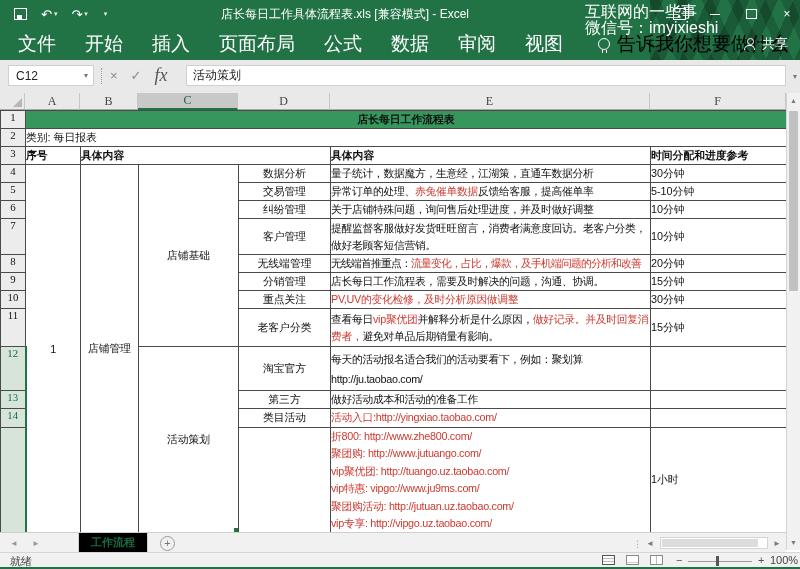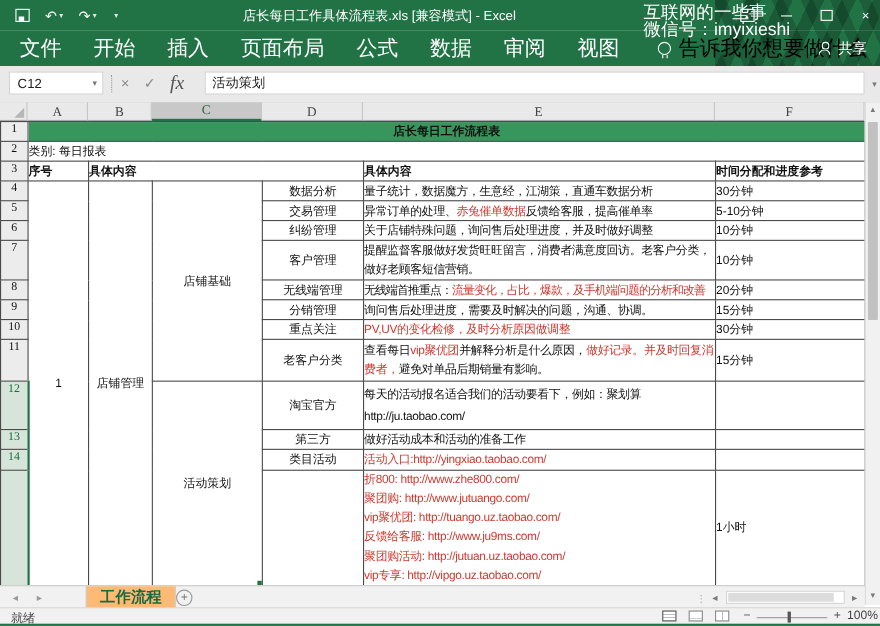--- a/index.html
+++ b/index.html
@@ -75,22 +75,22 @@
   td.f{text-align:left;padding-left:3px;}
   td.csel{text-align:center;border:2px solid #217346;position:relative;}
   td.csel::after{content:"";position:absolute;right:-1px;bottom:-1px;width:5px;height:5px;background:#217346;}
   
   .vscroll{position:absolute;right:0;top:93px;width:14px;height:457px;background:#f1f1f1;border-left:1px solid #d4d4d4;box-sizing:border-box;}
   .vscroll .sa{position:absolute;left:0;width:13px;height:15px;display:flex;align-items:center;justify-content:center;font-size:7px;color:#7a7a7a;}
   .vthumb{position:absolute;left:2px;top:18px;width:9px;height:180px;background:#c1c1c1;border-radius:1px;}
   
   .tabbar{position:absolute;left:0;top:532px;width:786px;height:20px;background:#f1f1f1;border-top:1px solid #cfcfcf;box-sizing:border-box;}
   .tnav{position:absolute;left:10px;top:0;height:20px;display:flex;align-items:center;gap:14px;color:#9a9a9a;font-size:8px;}
-  .sheettab{position:absolute;left:78px;top:0;height:19px;background:#fdba74;border-left:1px solid #cfcfcf;border-right:1px solid #cfcfcf;
-     border-bottom:2px solid #217346;color:#1a6b41;font-weight:bold;font-size:14px;display:flex;align-items:center;padding:0 12px;}
+  .sheettab{position:absolute;left:78px;top:0;height:19px;background:#000000;border-left:1px solid #cfcfcf;border-right:1px solid #cfcfcf;
+     border-bottom:2px solid #217346;color:#1a6b41;font-weight:bold;font-size:11px;display:flex;align-items:center;padding:0 12px;}
   .addsheet{position:absolute;left:160px;top:3px;width:13px;height:13px;border:1px solid #9a9a9a;border-radius:50%;
      color:#777;font-size:11px;line-height:12px;text-align:center;}
   .hsb-dots{position:absolute;left:633px;top:6px;color:#aaa;font-size:9px;}
   .hsb-left{position:absolute;left:646px;top:6px;color:#7a7a7a;font-size:8px;}
   .hsb-track{position:absolute;left:660px;top:4px;width:108px;height:12px;background:#fff;border:1px solid #d4d4d4;box-sizing:border-box;}
   .hsb-thumb{position:absolute;left:1px;top:1px;width:96px;height:8px;background:#dcdcdc;}
   .hsb-right{position:absolute;left:773px;top:6px;color:#7a7a7a;font-size:8px;}
   
   .statusbar{position:absolute;left:0;top:552px;width:800px;height:17px;background:#f1f1f1;border-top:1px solid #d6d6d6;
      box-sizing:border-box;font-size:11px;color:#444;border-bottom:2px solid #1f7246;}
@@ -253,21 +253,21 @@
     </tr>
     <tr style="height:18px">
       <td class="gut">8</td>
       <td class="dlab">无线端管理</td>
       <td class="e tight"><span>无线端首推重点：</span><span class="r">流量变化，占比，爆款，及手机端问题的分析和改善</span></td>
       <td class="f">20分钟</td>
     </tr>
     <tr style="height:18px">
       <td class="gut">9</td>
       <td class="dlab">分销管理</td>
-      <td class="e"><span>询问售后处理进度，需要及时解决的问题，沟通、协调。</span></td>
+      <td class="e"><span>店长每日工作流程表，需要及时解决的问题，沟通、协调。</span></td>
       <td class="f">15分钟</td>
     </tr>
     <tr style="height:18px">
       <td class="gut">10</td>
       <td class="dlab">重点关注</td>
       <td class="e"><span class="r">PV,UV的变化检修，及时分析原因做调整</span></td>
       <td class="f">30分钟</td>
     </tr>
     <tr style="height:38px">
       <td class="gut">11</td>
@@ -297,21 +297,21 @@
       <td class="e"><span class="r">活动入口:http://yingxiao.taobao.com/</span></td>
       <td class="f"></td>
     </tr>
     <tr style="height:105px">
       <td class="gut hl"></td>
       <td class="dlab"></td>
       <td class="e lines15">
         <div class="rl">折800: http://www.zhe800.com/</div>
         <div class="rl">聚团购: http://www.jutuango.com/</div>
         <div class="rl">vip聚优团: http://tuango.uz.taobao.com/</div>
-        <div class="rl">反馈给客服: http://www.ju9ms.com/</div>
+        <div class="rl">vip特惠: vipgo://www.ju9ms.com/</div>
         <div class="rl">聚团购活动: http://jutuan.uz.taobao.com/</div>
         <div class="rl">vip专享: http://vipgo.uz.taobao.com/</div>
       </td>
       <td class="f">1小时</td>
     </tr>
   </tbody>
     </table>
 
   <div class="vscroll">
     <span class="sa" style="top:0">▲</span>

